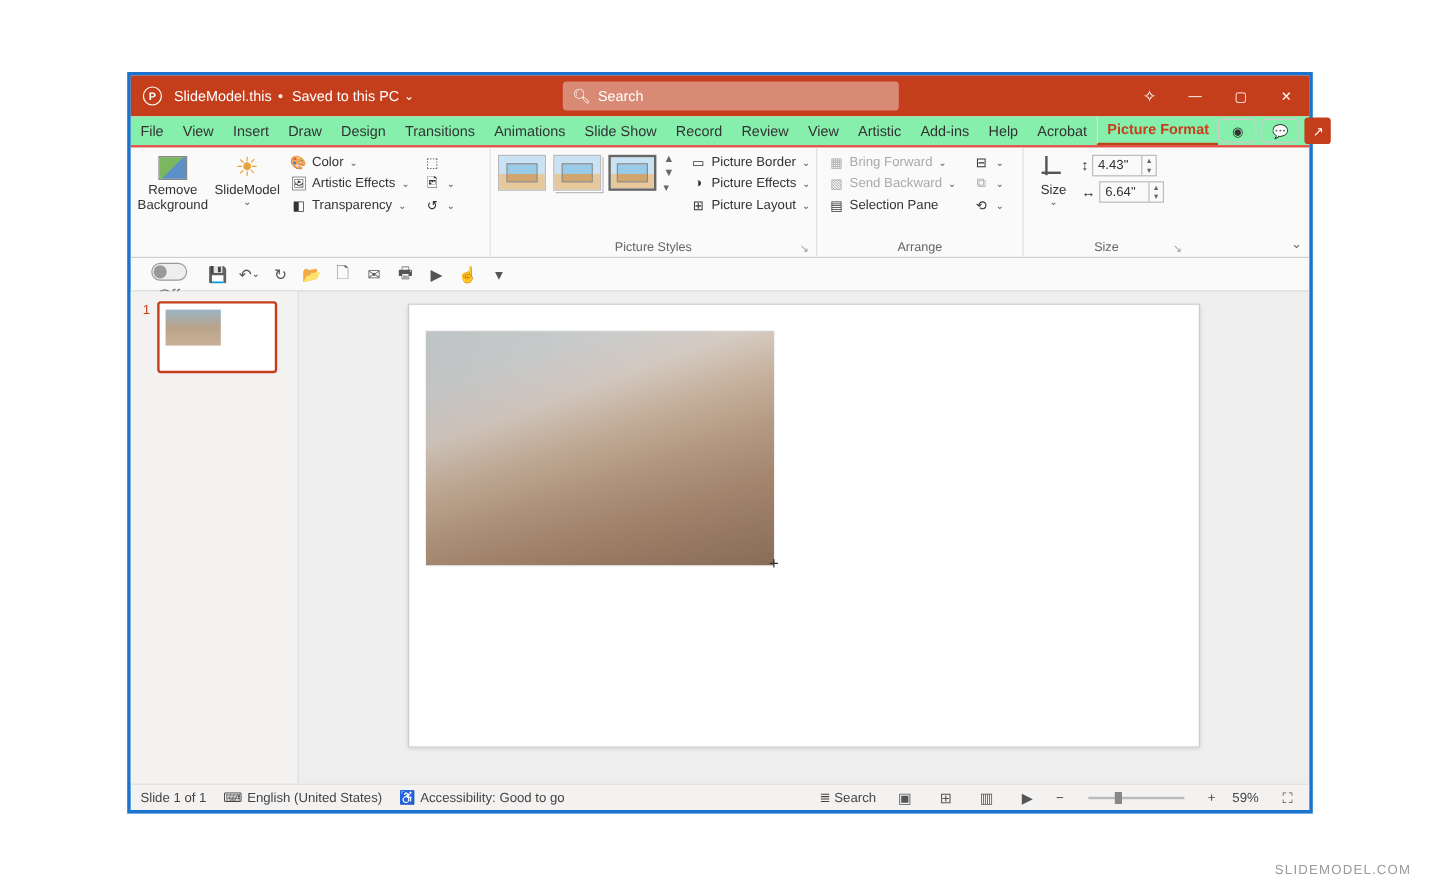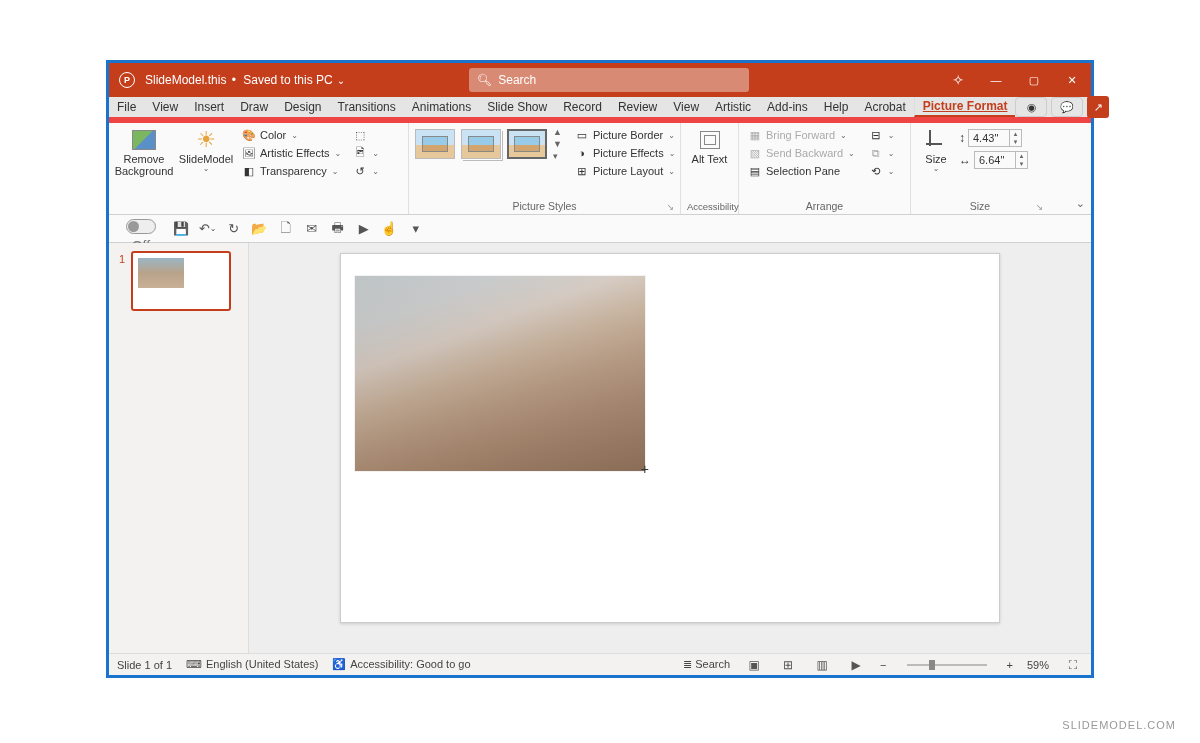--- a/index.html
+++ b/index.html
@@ -7,24 +7,24 @@
 .frame { position:absolute; left:106px; top:60px; width:988px; height:618px; border:3px solid #1a73cc; background:#fff; }
 .titlebar { height:34px; background:#c43e1c; display:flex; align-items:center; color:#fff; font-size:12px; }
 .titlebar .appicon { width:16px; height:16px; border:1.5px solid #fff; border-radius:50%; margin:0 8px 0 10px; display:flex; align-items:center; justify-content:center; font-size:9px; font-weight:bold; }
 .titlebar .docname { padding:0 2px; }
 .titlebar .savestat { padding-left:4px; }
 .titlebar .chev { padding:0 4px; font-size:10px; }
 .titlebar .searchwrap { margin-left:120px; width:280px; height:24px; background:#d98a75; border-radius:3px; display:flex; align-items:center; padding:0 8px; color:#fff; }
 .titlebar .spacer { flex:1; }
 .titlebar .winbtn { width:38px; height:34px; display:flex; align-items:center; justify-content:center; font-size:11px; cursor:pointer; }
 .titlebar .winbtn.wand { font-size:14px; }
-.tabs { height:26px; background:#e5e5e5; border-bottom:6px solid #ef4444; display:flex; align-items:stretch; font-size:12px; color:#333; }
+.tabs { height:26px; background:#86efac; border-bottom:2px solid #ef4444; display:flex; align-items:stretch; font-size:12px; color:#333; }
 .tabs .tab { padding:0 8px; display:flex; align-items:center; cursor:pointer; white-space:nowrap; }
 .tabs .tab.active { color:#c43e1c; border-bottom:2px solid #c43e1c; font-weight:600; }
-.tabs .tab.sep { border-left:1px solid #ddd;text-decoration:underline; }
+.tabs .tab.sep { border-left:1px solid #ddd; }
 .tabs .endbtns { margin-left:auto; display:flex; align-items:center; gap:4px; padding-right:4px; }
 .tabs .pillbtn { border:1px solid #ccc; border-radius:4px; width:32px; height:20px; display:flex; align-items:center; justify-content:center; font-size:11px; }
 .tabs .sharebtn { width:22px; height:22px; background:#c43e1c; color:#fff; border-radius:3px; display:flex; align-items:center; justify-content:center; font-size:11px; }
 .ribbon { height:92px; background:#fafafa; border-bottom:1px solid #d0d0d0; display:flex; font-size:11px; color:#333; position:relative; }
 .group { border-right:1px solid #e0e0e0; padding:4px 6px 2px 6px; display:flex; flex-direction:column; }
 .group .gcontent { flex:1; display:flex; align-items:flex-start; gap:4px; }
 .group .glabel { text-align:center; font-size:10.5px; color:#666; padding-top:1px; position:relative; }
 .group .glabel .launcher { position:absolute; right:0; bottom:0; font-size:9px; color:#999; }
 .bigbtn { display:flex; flex-direction:column; align-items:center; justify-content:flex-start; width:58px; padding:2px; cursor:pointer; text-align:center; line-height:1.1; }
 .bigbtn .ico { width:26px; height:22px; margin-bottom:2px; display:flex; align-items:center; justify-content:center; }
@@ -202,31 +202,20 @@
           <div class="smallbtn">
               <span class="sico">⊞</span>
               <span>Picture Layout</span>
               <span class="dd">⌄</span>
             </div>
         </div>
       </div>
       <div class="glabel"><span>Picture Styles</span><span class="launcher">↘</span></div>
     </div>
 
-    <div class="group" style="width:58px;">
-      <div class="gcontent">
-        <div class="bigbtn" style="width:46px;">
-          <div class="ico">
-              <div class="ico-alt"></div>
-            </div>
-          <span>Alt Text</span>
-        </div>
-      </div>
-      <div class="glabel" style="font-size:9.5px;">Accessibility</div>
-    </div>
 
     <div class="group" style="width:172px;">
       <div class="gcontent">
         <div class="stack">
           <div class="smallbtn" style="color:#aaa;">
               <span class="sico">▦</span>
               <span>Bring Forward</span>
               <span class="dd">⌄</span>
             </div>
           <div class="smallbtn" style="color:#aaa;">

